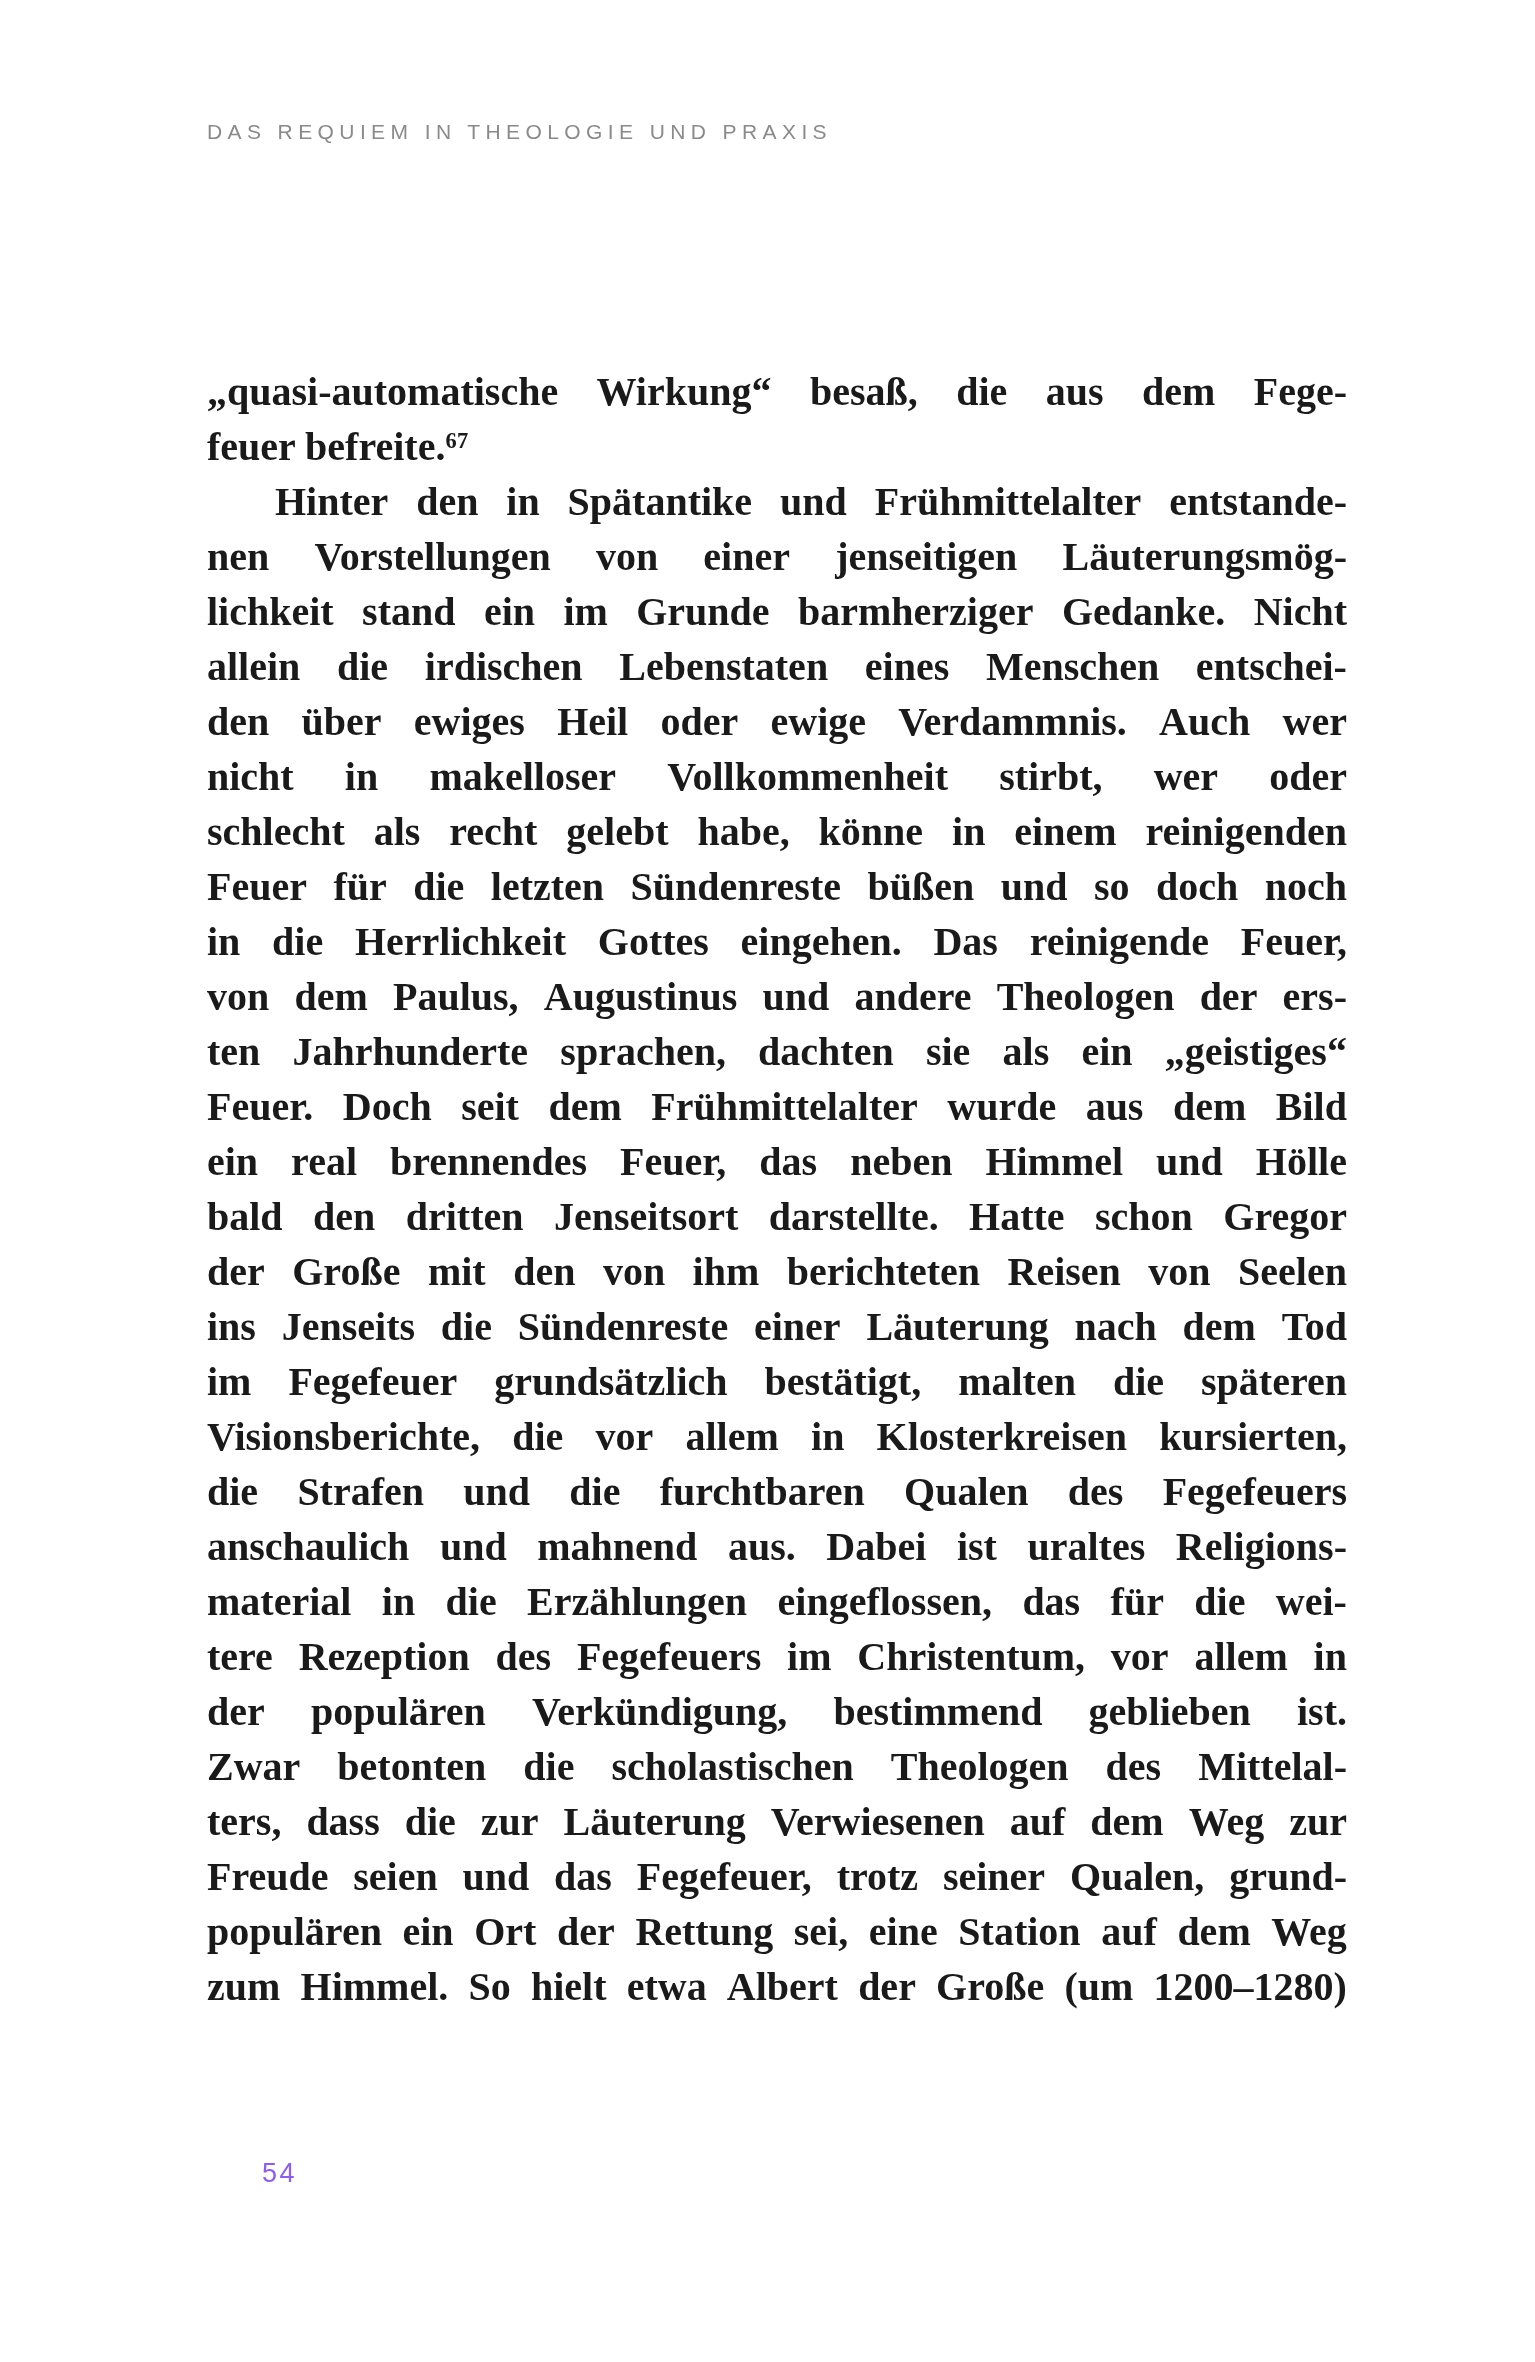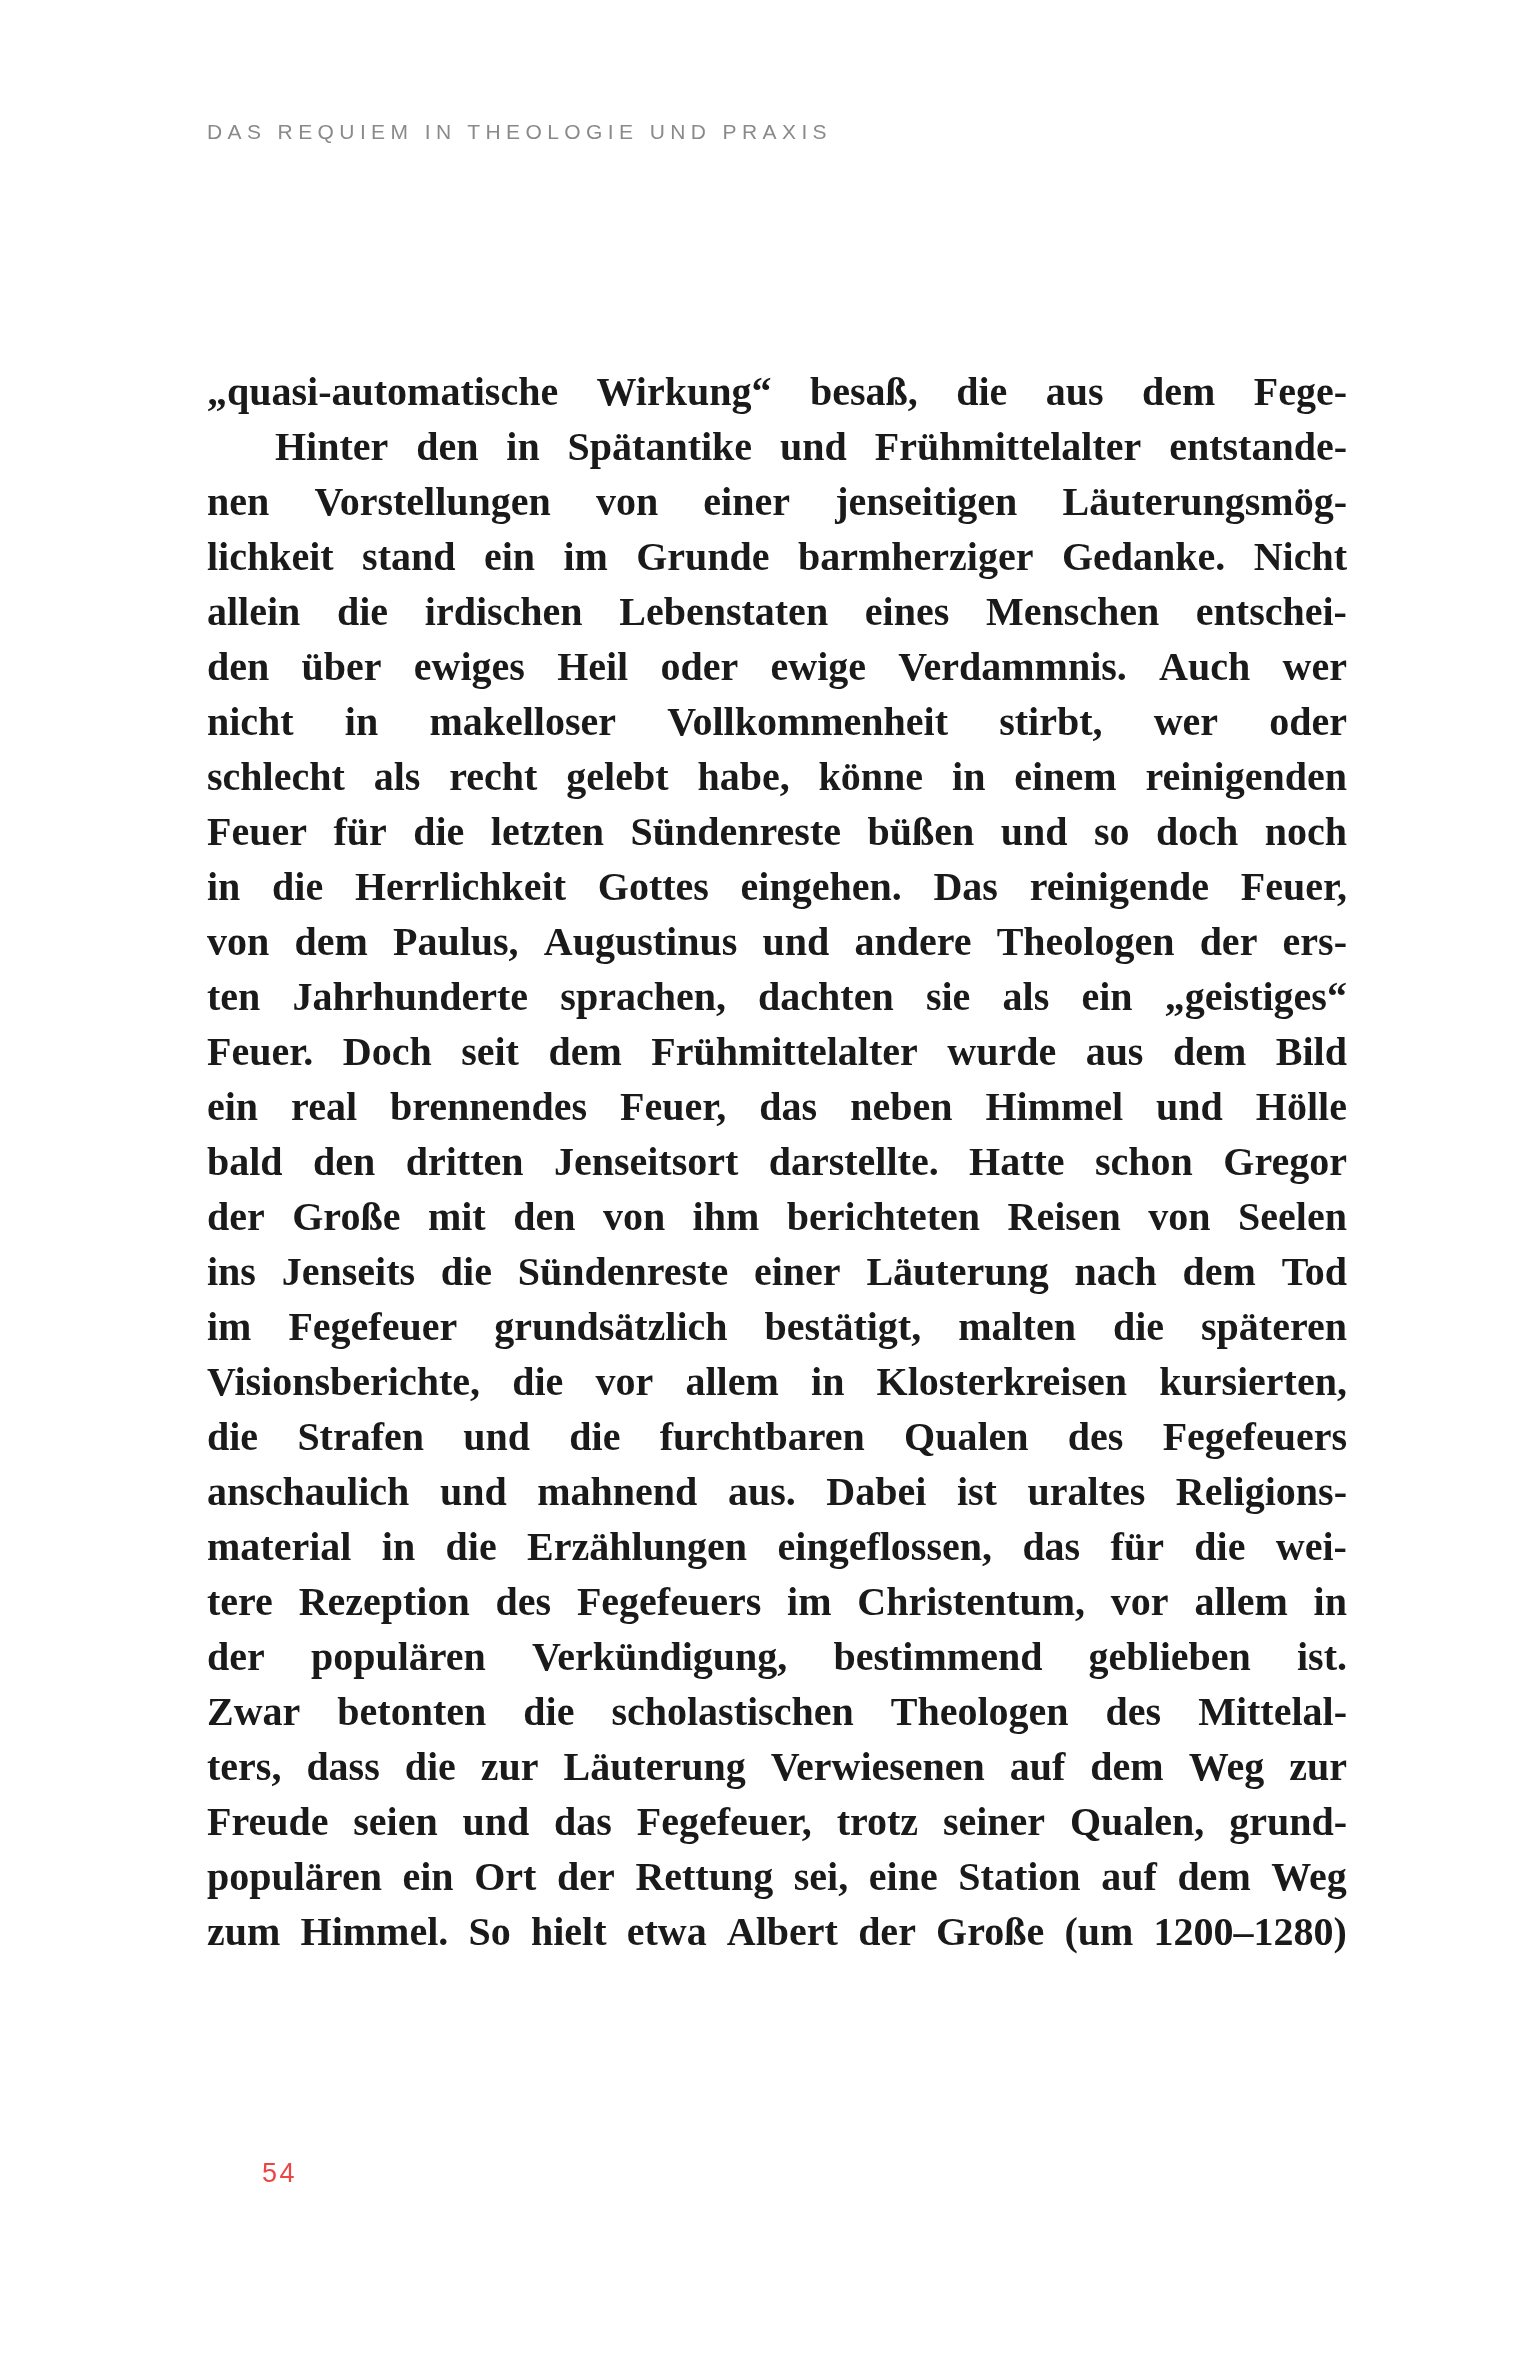--- a/index.html
+++ b/index.html
@@ -93,41 +93,42 @@
   }
 
   
   .folio {
     position: absolute;
     left: 262px;
     top: 2126px;
     font-family: "Liberation Sans", "DejaVu Sans", sans-serif;
     font-size: 27px;
     letter-spacing: 2.5px;
-    color: #ef4444;
+    color: #8b5cf6;
   }
 </style>
 </head>
 <body>
 
 <div class="page">
 
   <div class="running-header">DAS REQUIEM IN THEOLOGIE UND PRAXIS</div>
 
   <div class="textblock">
     <div class="para" id="para1">
         <div class="line justify">
           <span>„quasi-automatische</span>
           <span>Wirkung“</span>
           <span>besaß,</span>
           <span>die</span>
           <span>aus</span>
           <span>dem</span>
           <span>Fege-</span>
         </div>
+        <div class="line last"><span>feuer befreite.</span><sup class="fn">67</sup></div>
       </div>
     <div class="para" id="para2">
         <div class="line justify">
           <span class="indent"></span>
           <span>Hinter</span>
           <span>den</span>
           <span>in</span>
           <span>Spätantike</span>
           <span>und</span>
           <span>Frühmittelalter</span>

